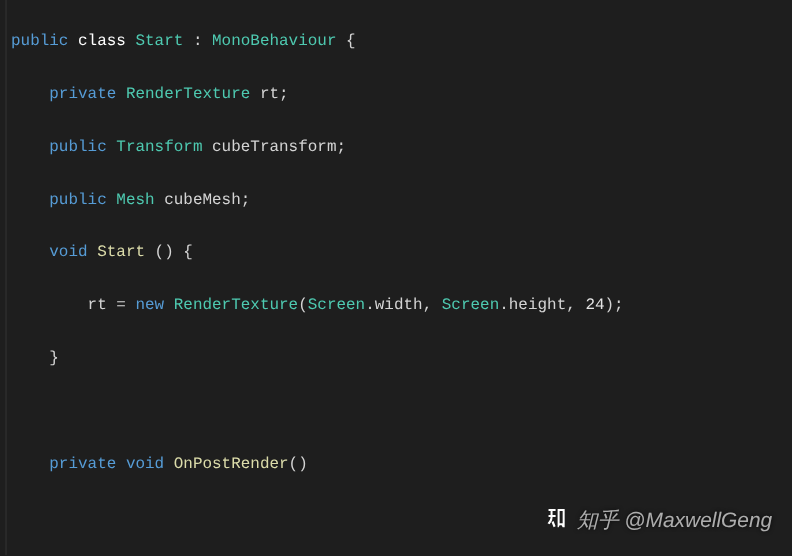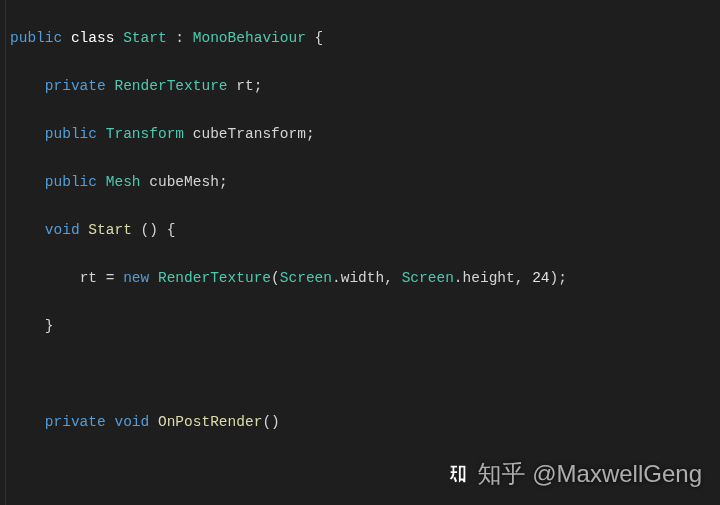--- a/index.html
+++ b/index.html
@@ -35,21 +35,22 @@
   .num      { color: #e5e5e5; }
   .punc     { color: #d4d4d4; }
   .brace    { color: #d4d4d4; }
 
   .watermark {
     position: absolute;
     right: 18px;
     bottom: 16px;
     color: rgba(255,255,255,0.65);
     font-family: -apple-system, "PingFang SC", "Microsoft YaHei", sans-serif;
-    font-size: 24px;
+    font-size: 19px;
+    font-style: italic;
     text-shadow: 0 0 4px rgba(0,0,0,0.8);
     pointer-events: none;
   }
   .watermark .logo {
     display: inline-block;
     vertical-align: middle;
     margin-right: 2px;
   }
 </style>
 </head>

